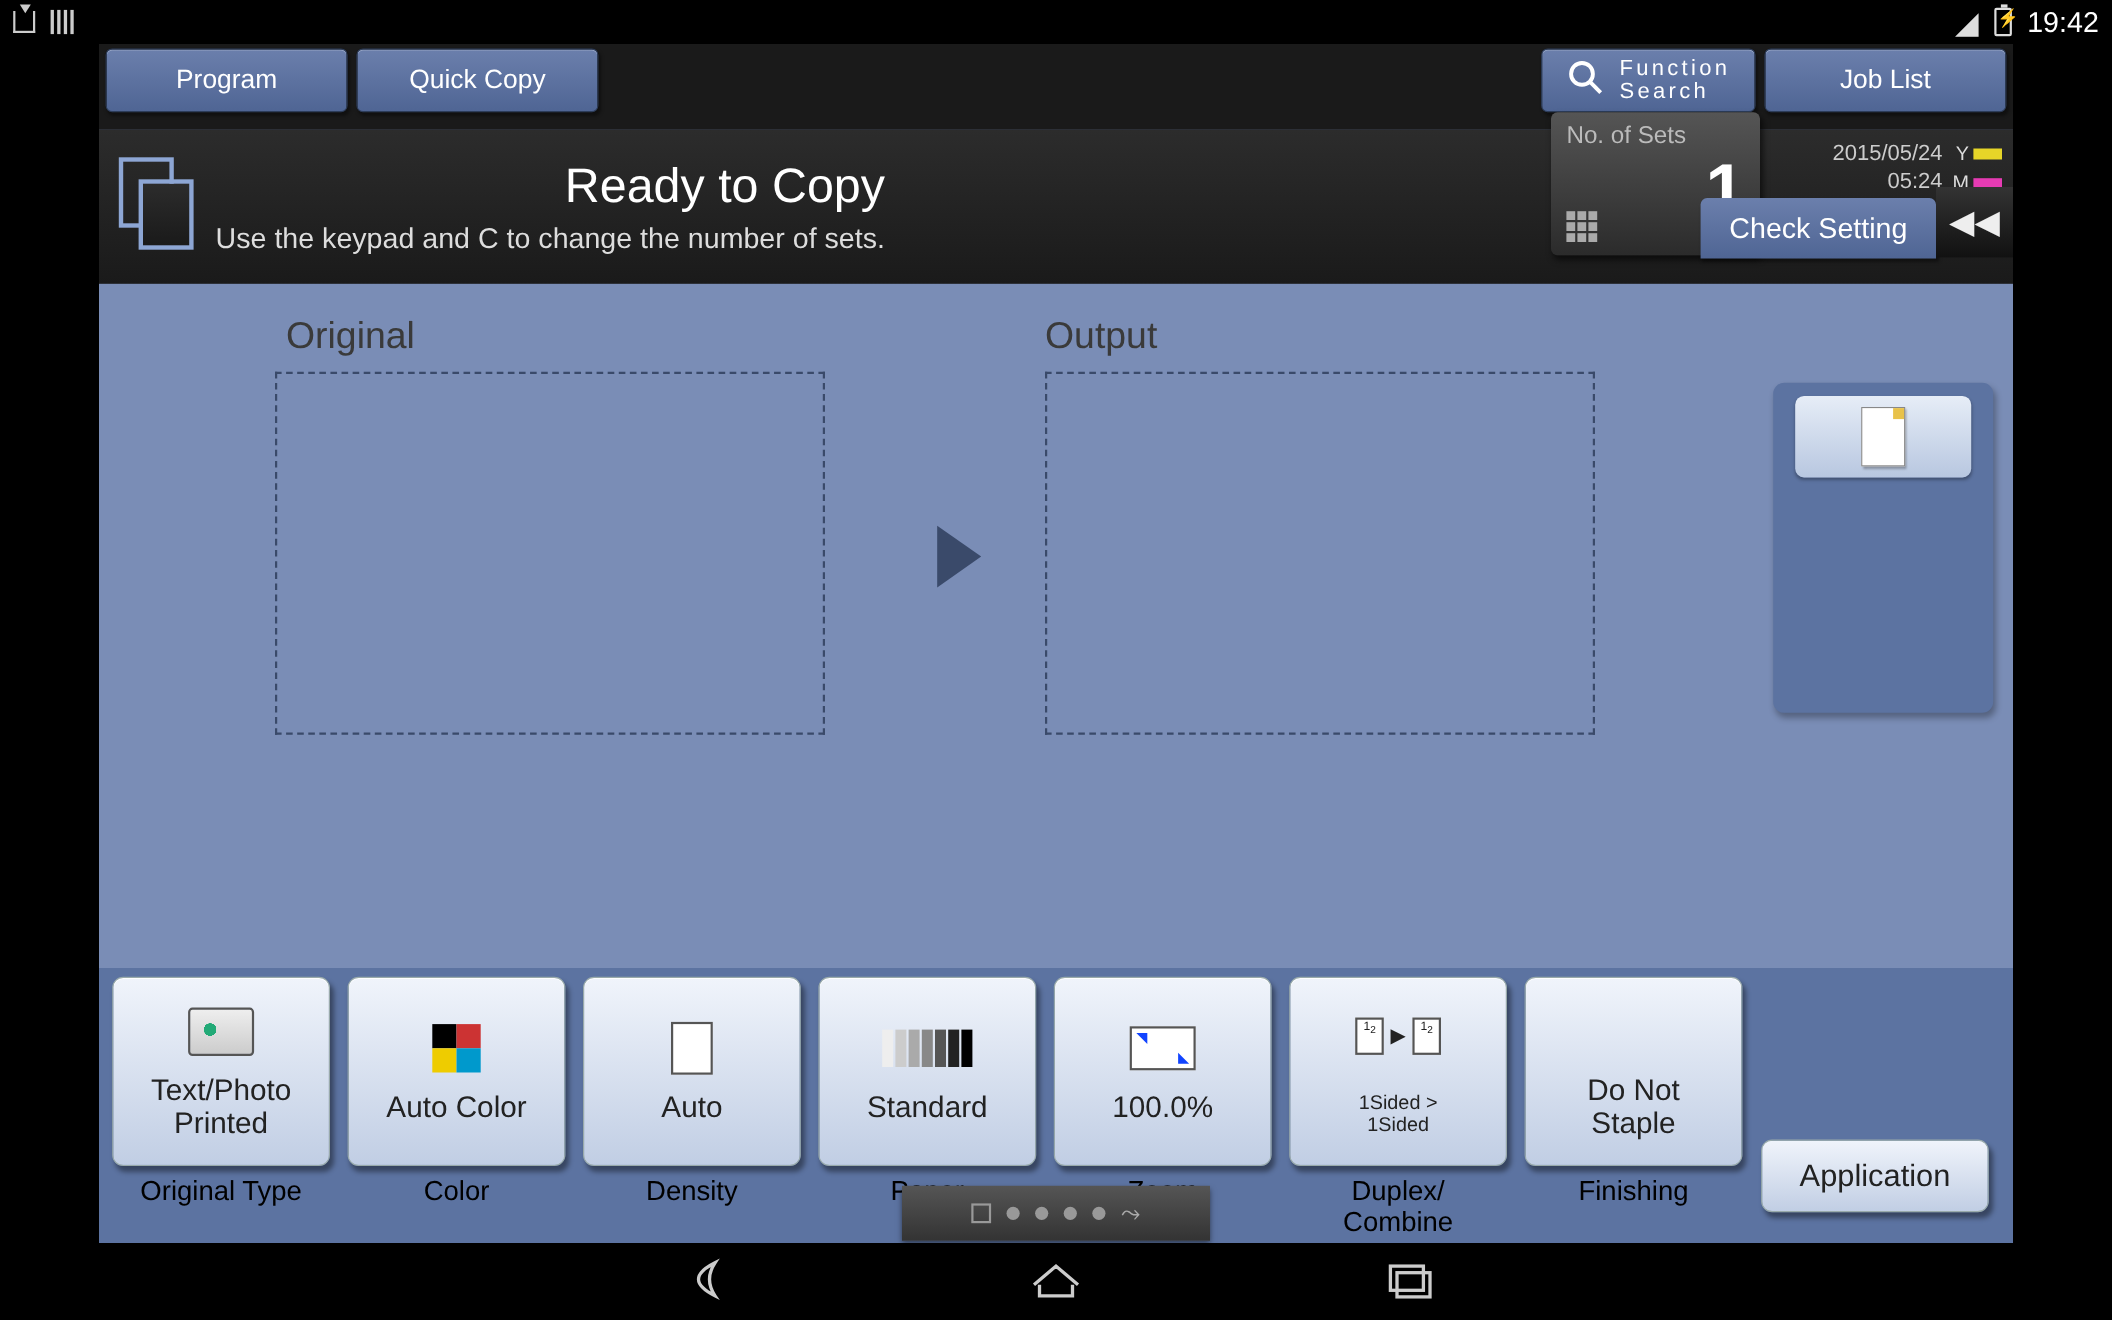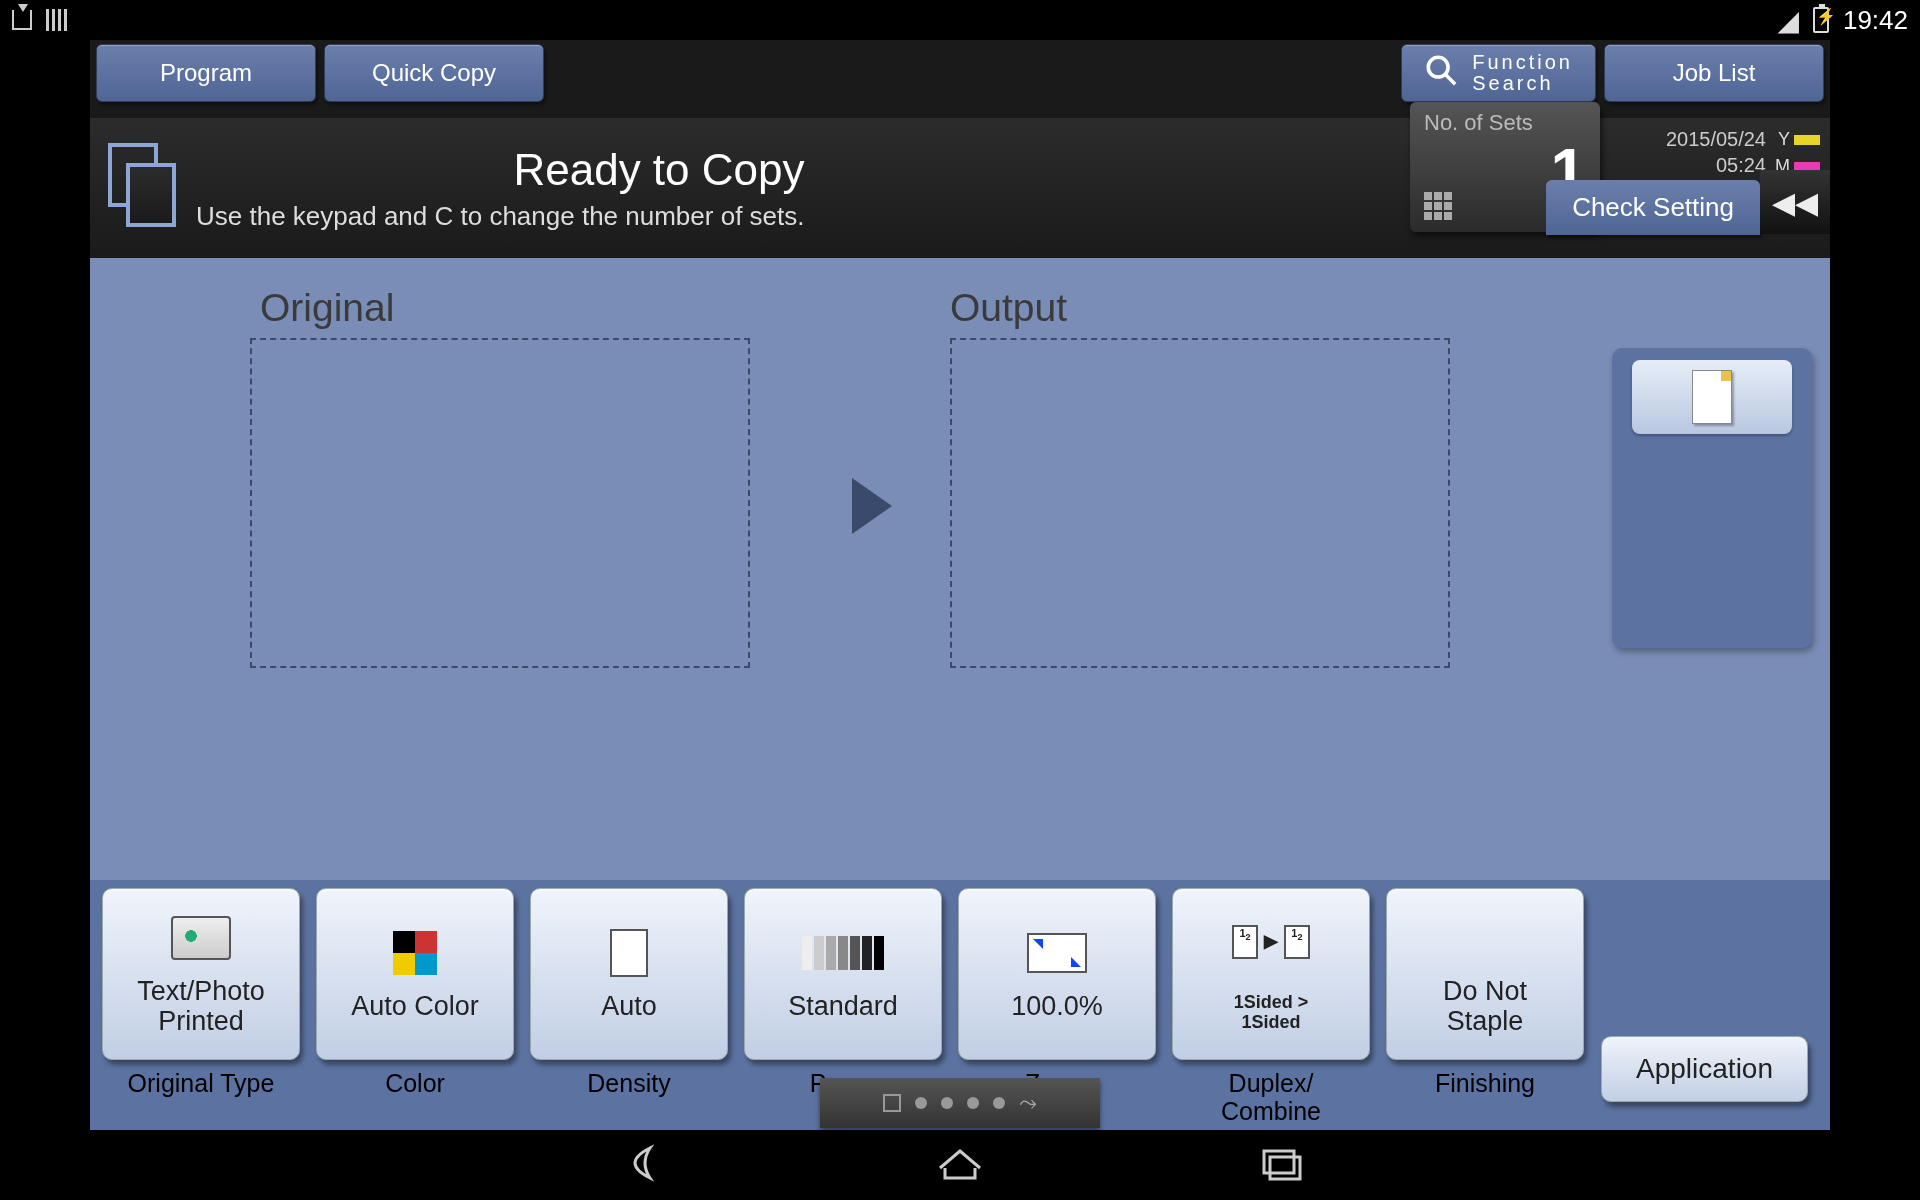--- a/index.html
+++ b/index.html
@@ -43,38 +43,38 @@
   .meta-text div { white-space: pre; margin-left: 38px; }
   .toner { display: flex; flex-direction: column; gap: 4px; margin-top: 2px; }
   .toner-row { display: flex; align-items: center; gap: 4px; }
   .toner-row .l { font-size: 18px; color: #ddd; width: 16px; }
   .toner-row .bar { width: 26px; height: 10px; }
   .check-setting { position: absolute; right: 70px; top: 140px; background: linear-gradient(#6b7fac,#4f6594); color: #fff; font-size: 26px; padding: 12px 26px; border-radius: 6px 6px 0 0; box-shadow: 2px 3px 3px rgba(0,0,0,.4); z-index: 2; }
   .drawer-tab { position: absolute; right: 0; top: 130px; width: 70px; height: 64px; background: linear-gradient(#333,#111); display:flex; align-items:center; justify-content:center; color:#eee; font-size:30px; z-index:3; }
 
   
   .main { position: relative; height: calc(100% - 78px - 140px - 250px); }
-  .panel-label { font-size: 39px; color: #3a3a3a; }
+  .panel-label { font-size: 34px; color: #3a3a3a; }
   .orig-label { position: absolute; top: 28px; left: 170px; }
   .out-label  { position: absolute; top: 28px; left: 860px; }
   .dashed { position: absolute; top: 80px; width: 500px; height: 330px; border: 2px dashed #3a4a6a; }
   .orig-box { left: 160px; }
   .out-box  { left: 860px; }
   .arrow-right { position: absolute; top: 220px; left: 762px; width: 0; height: 0; border-top: 28px solid transparent; border-bottom: 28px solid transparent; border-left: 40px solid #3a4a6a; }
   .side-panel { position: absolute; right: 18px; top: 90px; width: 200px; height: 300px; background: #5c73a1; border-radius: 10px; box-shadow: 2px 4px 6px rgba(0,0,0,.3); }
   .side-panel .thumb { margin: 12px auto 0; width: 160px; height: 74px; background: linear-gradient(#e6edf7,#b8c7e0); border-radius: 8px; display:flex; align-items:center; justify-content:center; box-shadow: 0 2px 3px rgba(0,0,0,.3); }
   .side-panel .thumb .pg { width: 40px; height: 54px; background: #fff; border: 1px solid #888; box-shadow: 2px 2px 2px rgba(0,0,0,.3); position: relative; }
   .side-panel .thumb .pg::after { content:""; position:absolute; top:0; right:0; width:10px; height:10px; background:#e8c24a; }
 
   
   .bottom { position: absolute; bottom: 0; left: 0; right: 0; height: 250px; background: #5c73a1; padding: 8px 12px 0 12px; }
   .btnrow { display: flex; gap: 16px; }
   .opt { width: 198px; height: 172px; background: linear-gradient(#f0f4fb,#c1cee4); border: 1px solid #9aa; border-radius: 10px; box-shadow: 3px 5px 5px rgba(0,0,0,.4), inset 0 1px 0 rgba(255,255,255,.9); display: flex; flex-direction: column; align-items: center; justify-content: center; color: #222; font-size: 27px; text-align: center; line-height: 1.1; }
   .opt .icon { height: 54px; margin-bottom: 12px; display:flex; align-items:center; justify-content:center; }
-  .opt.duplex { font-size: 18px; font-weight: bold; gap: 12px; }
+  .opt.duplex { font-size: 18px; font-weight: normal; gap: 12px; }
   .caption-row { display: flex; gap: 16px; padding-top: 10px; }
   .caption-row div { width: 198px; text-align: center; color: #000000; font-size: 25px; line-height: 1.1; }
   .app-btn { position: absolute; right: 22px; bottom: 28px; background: linear-gradient(#f0f4fb,#c1cee4); color: #222; font-size: 28px; padding: 16px 34px; border: 1px solid #9aa; border-radius: 10px; box-shadow: 3px 5px 5px rgba(0,0,0,.4); }
 
   
   .ic-book { width: 60px; height: 44px; background: linear-gradient(#eee,#ccc); border: 2px solid #555; border-radius: 4px; position: relative; }
   .ic-book::after { content:""; position:absolute; left:8px; top:8px; width:20px; height:20px; background: radial-gradient(circle,#2a7 40%,transparent 41%); }
   .ic-color { display:grid; grid-template-columns:repeat(2,22px); grid-template-rows:repeat(2,22px); }
   .ic-dens  { display:flex; gap:2px; align-items:flex-end; }
   .ic-dens span{ width:10px; height:34px; background:#888; }

